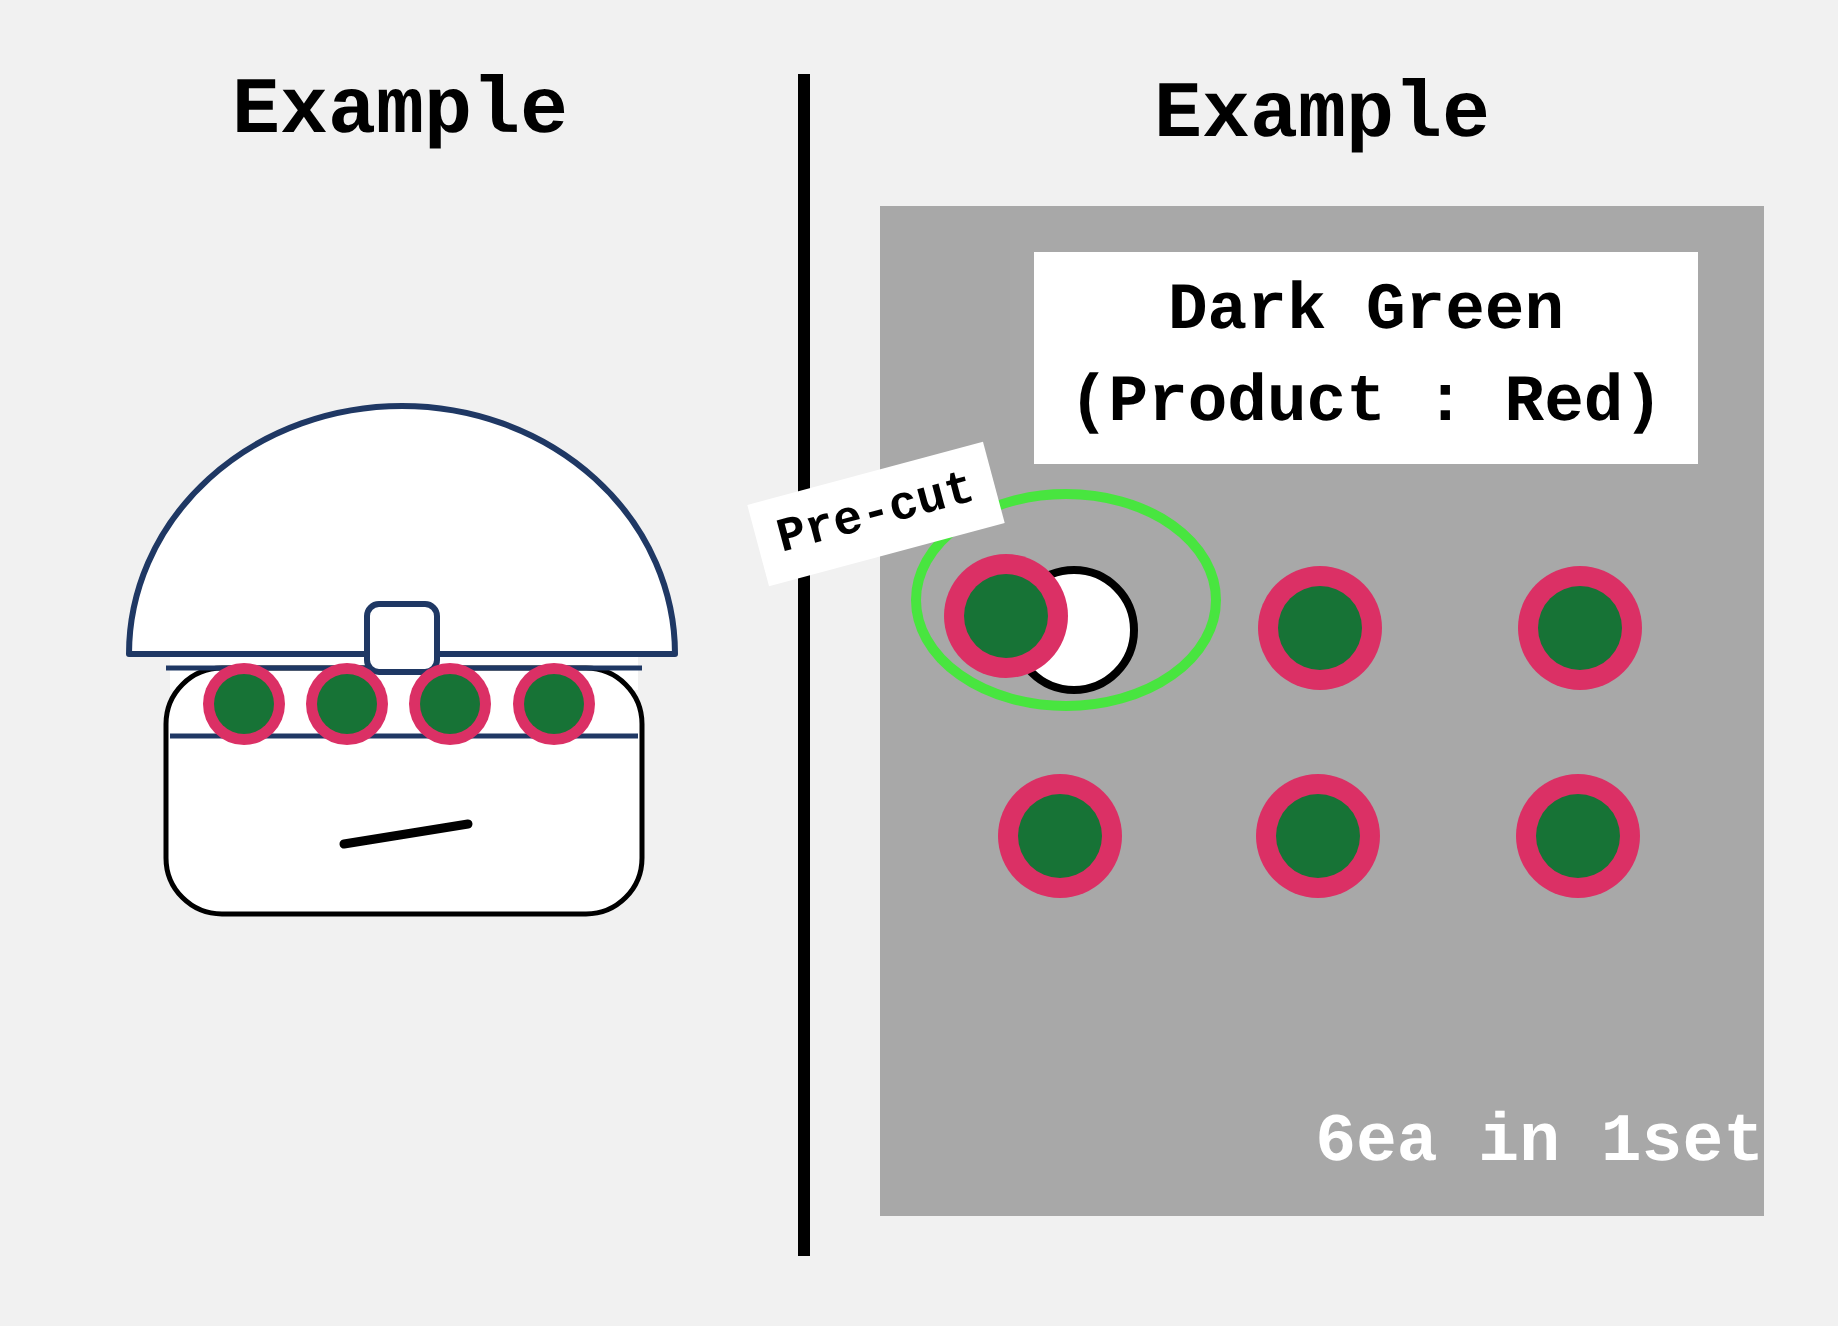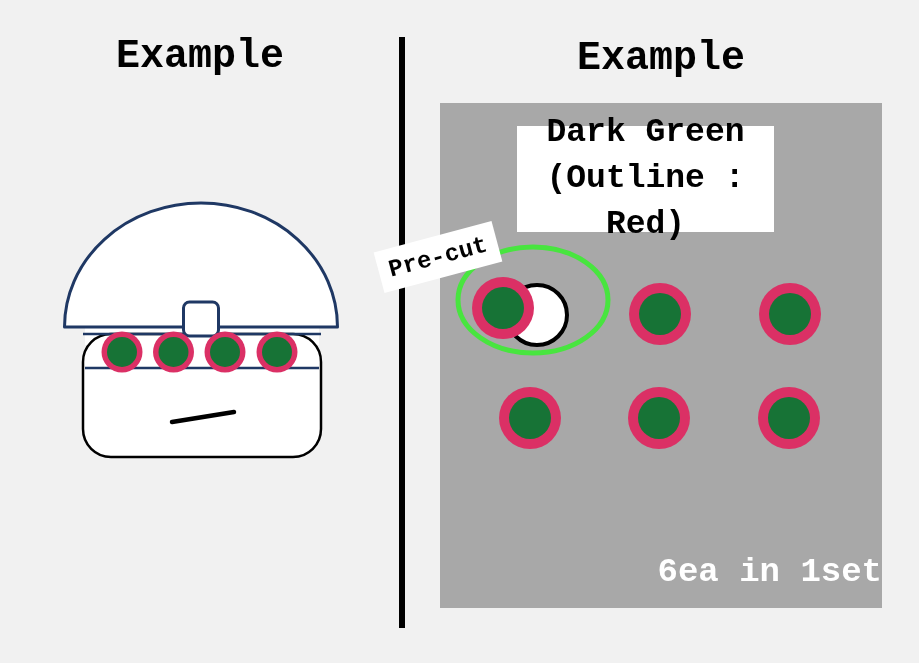--- a/index.html
+++ b/index.html
@@ -15,21 +15,21 @@
   #product-title{left:530px;top:35px;width:262px;}
   .divider{
     position:absolute;left:399px;top:37px;width:6px;height:591px;background:#000;z-index:1;
   }
   .example-figure{position:absolute;left:50px;top:195px;z-index:0;}
   .gray-board{
     position:absolute;left:440px;top:103px;width:442px;height:505px;
     background:#a8a8a8;z-index:2;
   }
   .color-label{
-    position:absolute;left:77px;top:23px;width:257px;height:106px;background:#fff;
+    position:absolute;left:77px;top:23px;width:332px;height:106px;background:#fff;
     display:flex;flex-direction:column;align-items:center;justify-content:center;
     font-weight:bold;font-size:33px;line-height:46px;color:#000;text-align:center;
   }
   .dots-svg{position:absolute;left:0;top:0;width:442px;height:505px;}
   .info-block{
     position:absolute;left:0;top:357px;width:442px;text-align:center;
     color:#fff;font-weight:bold;font-size:34px;line-height:45px;white-space:pre;
   }
   .info-line{display:block;text-align:right;}
   .precut-tag{
@@ -101,21 +101,21 @@
         <circle cx="219" cy="315" r="21" fill="#177336"></circle>
         <circle cx="349" cy="315" r="31" fill="#db3065"></circle>
         <circle cx="349" cy="315" r="21" fill="#177336"></circle>
       </g>
 
       <ellipse cx="93" cy="197" rx="75" ry="53" fill="none" stroke="#48e53f" stroke-width="5"></ellipse>
     </svg>
 
     <div class="color-label">
       <span>Dark Green</span>
-      <span>(Outline : Red)</span>
+      <span>(Product : Red)</span>
     </div>
 
     <div class="info-block">
       <span class="info-line">6ea in 1set</span>
       
       
     </div>
   </div>
 
   <div class="precut-tag">

